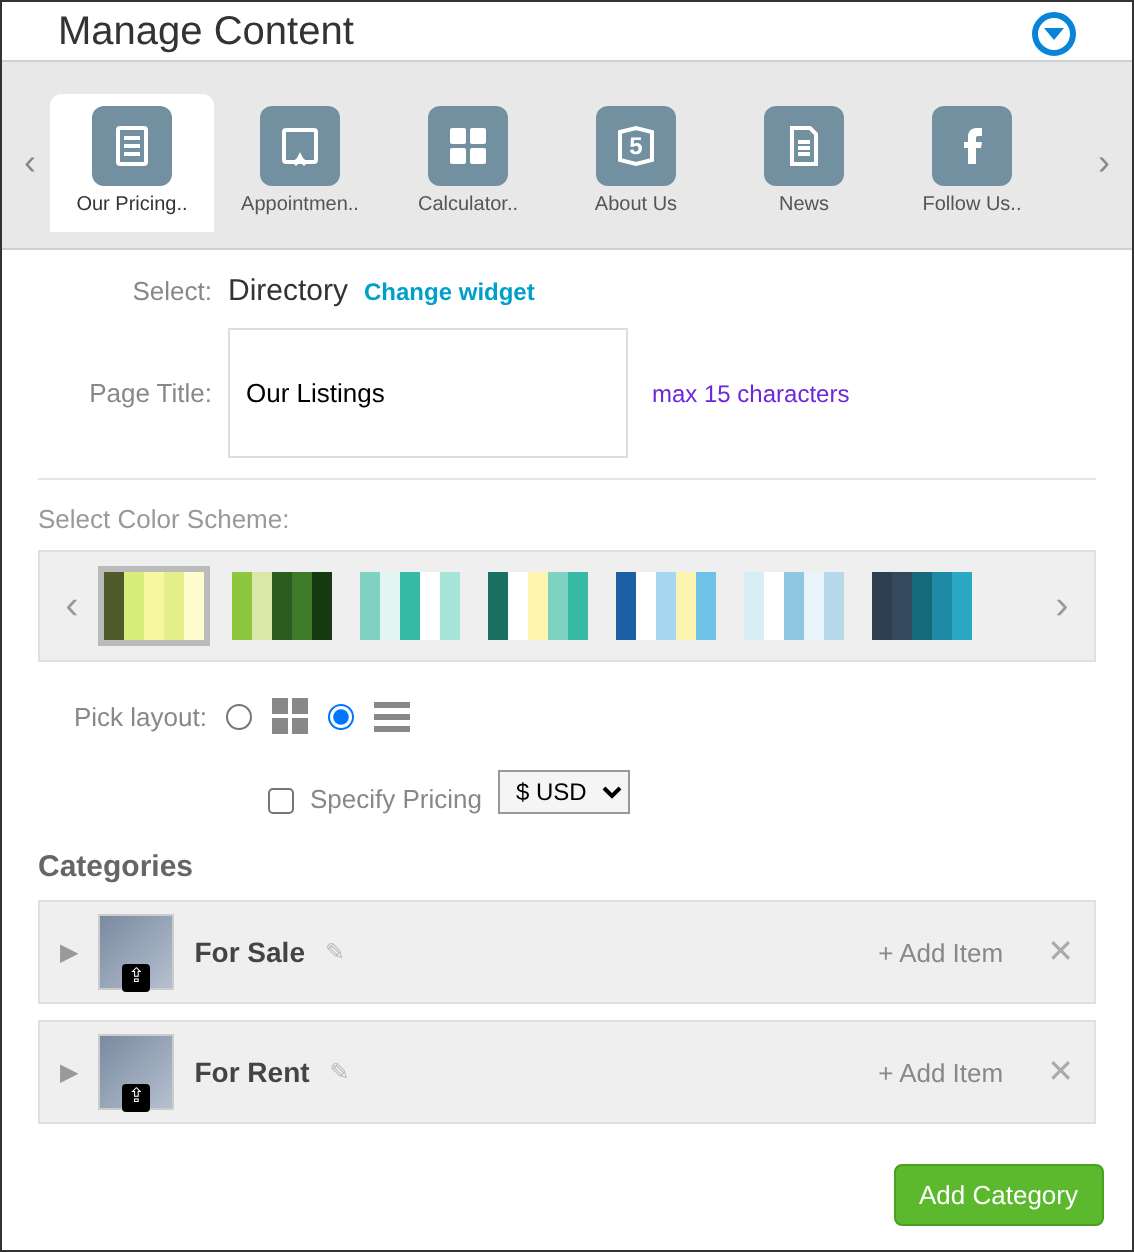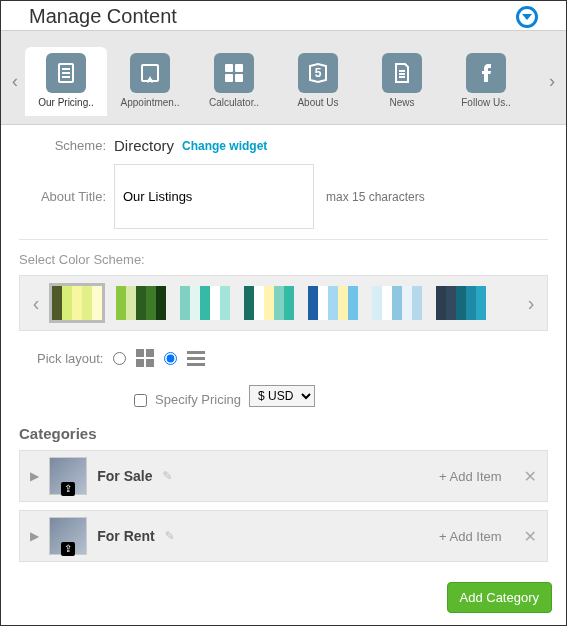--- a/index.html
+++ b/index.html
@@ -16,21 +16,21 @@
 .tab.active { background: #fff; }
 .tab-icon { width: 40px; height: 40px; margin: 0 auto 4px; background: #72909f; border-radius: 6px; display: flex; align-items: center; justify-content: center; color: #fff; }
 .tab-label { font-size: 10px; color: #555; white-space: nowrap; overflow: hidden; }
 .tab.active .tab-label { color: #333; }
 .content { padding: 12px 18px; }
 .form-row { display: flex; align-items: center; margin-bottom: 10px; }
 .form-label { width: 95px; text-align: right; color: #888; font-size: 13px; padding-right: 8px; }
 .widget-val { font-size: 15px; color: #333; }
 .change-link { color: #00a0c8; font-size: 12px; font-weight: bold; margin-left: 8px; text-decoration: none; cursor: pointer; }
 .input-text { border: 1px solid #ddd; padding: 24px 8px; font-size: 13px; width: 200px; }
-.hint { font-size: 12px; color: #737373; margin-left: 12px; }
+.hint { font-size: 12px; color: #6d28d9; margin-left: 12px; }
 .divider { border-top: 1px solid #e5e5e5; margin: 8px 0 12px; }
 .section-label { color: #999; font-size: 13px; margin-bottom: 8px; }
 .color-bar { background: #efefef; border: 1px solid #e0e0e0; display: flex; align-items: center; padding: 10px 4px; margin-bottom: 18px; }
 .color-arrow { width: 24px; text-align: center; color: #999; font-size: 20px; cursor: pointer; }
 .schemes { display: flex; gap: 14px; flex: 1; padding: 0 4px; }
 .scheme { display: flex; height: 34px; cursor: pointer; }
 .scheme.selected { outline: 3px solid #bbb; outline-offset: 0; }
 .sw { width: 10px; height: 100%; }
 .layout-row { display: flex; align-items: center; gap: 10px; padding-left: 18px; margin-bottom: 18px; }
 .layout-label { color: #888; font-size: 13px; }
@@ -127,26 +127,26 @@
             </svg>
           </div>
           <div class="tab-label">Follow Us..</div>
         </div>
       </div>
     <div class="tab-arrow">›</div>
   </div>
 
   <div class="content">
     <div class="form-row">
-      <div class="form-label">Scheme:</div>
+      <div class="form-label">Select:</div>
       <span class="widget-val">Directory</span>
       <a class="change-link">Change widget</a>
     </div>
     <div class="form-row">
-      <div class="form-label">About Title:</div>
+      <div class="form-label">Page Title:</div>
       <input class="input-text" value="Our Listings" style="">
       <span class="hint">max 15 characters</span>
     </div>
 
     <div class="divider"></div>
 
     <div class="section-label">Select Color Scheme:</div>
     <div class="color-bar">
       <div class="color-arrow">‹</div>
       <div class="schemes" id="schemes">

